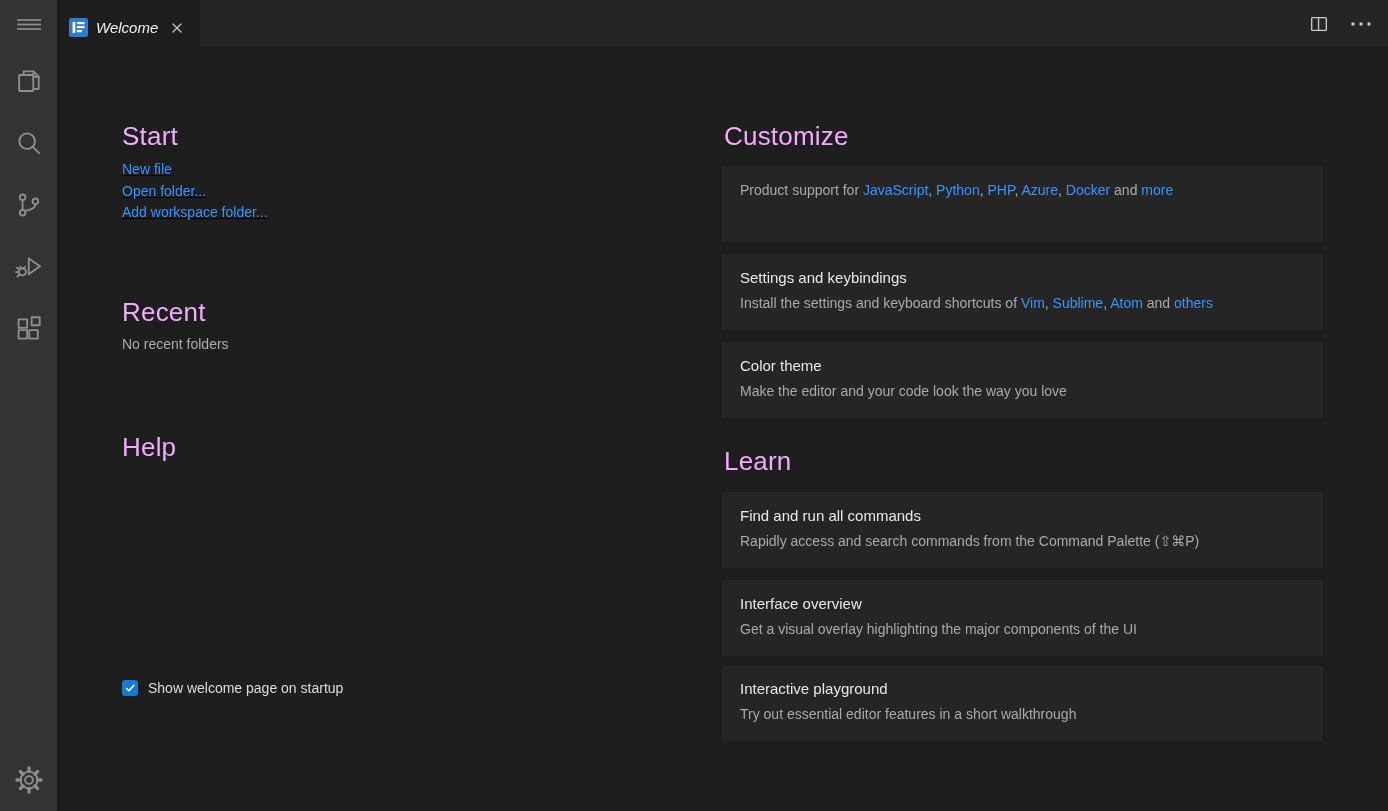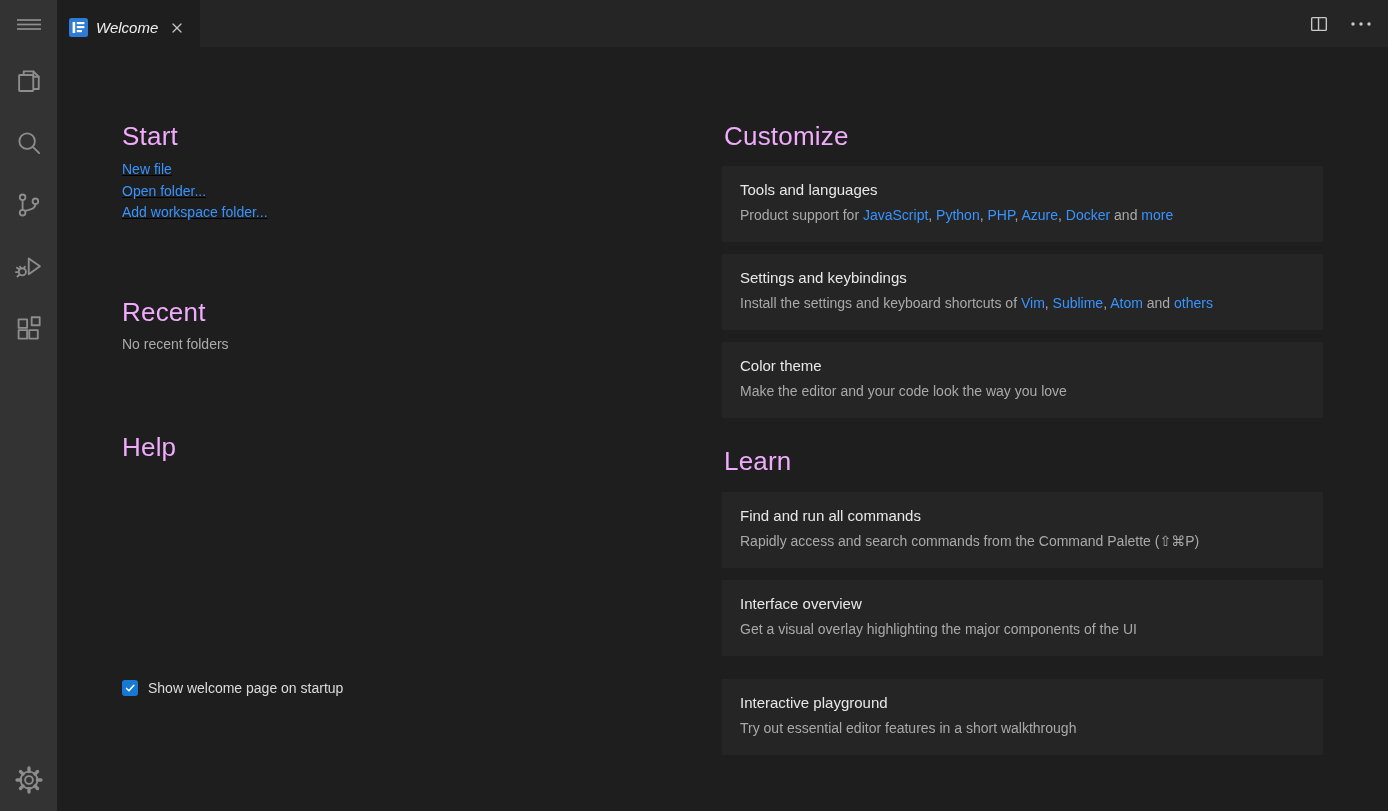--- a/index.html
+++ b/index.html
@@ -182,21 +182,20 @@
           </svg>
       </span>
       <span class="startup-label">Show welcome page on startup</span>
     </div>
   </div>
 
   <div class="col-right">
     <div class="heading" style="top:74px;left:2px;">Customize</div>
 
     <div class="card" style="top:119px;">
-      <div class="card-title">Tools and languages</div>
       <div class="card-desc"><span>Product support for </span><span class="seg-link">JavaScript</span><span>, </span><span class="seg-link">Python</span><span>, </span><span class="seg-link">PHP</span><span>, </span><span class="seg-link">Azure</span><span>, </span><span class="seg-link">Docker</span><span> and </span><span class="seg-link">more</span></div>
     </div>
     <div class="card" style="top:207px;">
       <div class="card-title">Settings and keybindings</div>
       <div class="card-desc"><span>Install the settings and keyboard shortcuts of </span><span class="seg-link">Vim</span><span>, </span><span class="seg-link">Sublime</span><span>, </span><span class="seg-link">Atom</span><span> and </span><span class="seg-link">others</span></div>
     </div>
     <div class="card" style="top:295px;">
       <div class="card-title">Color theme</div>
       <div class="card-desc"><span>Make the editor and your code look the way you love</span></div>
     </div>
@@ -204,18 +203,18 @@
     <div class="heading" style="top:399px;left:2px;">Learn</div>
 
     <div class="card" style="top:533px;">
       <div class="card-title">Interface overview</div>
       <div class="card-desc"><span>Get a visual overlay highlighting the major components of the UI</span></div>
     </div>
     <div class="card" style="top:445px;">
       <div class="card-title">Find and run all commands</div>
       <div class="card-desc"><span>Rapidly access and search commands from the Command Palette (⇧⌘P)</span></div>
     </div>
-    <div class="card" style="top:632px;">
+    <div class="card" style="top:618px;">
       <div class="card-title">Interactive playground</div>
       <div class="card-desc"><span>Try out essential editor features in a short walkthrough</span></div>
     </div>
   </div>
 </div>
 
 </body></html>

